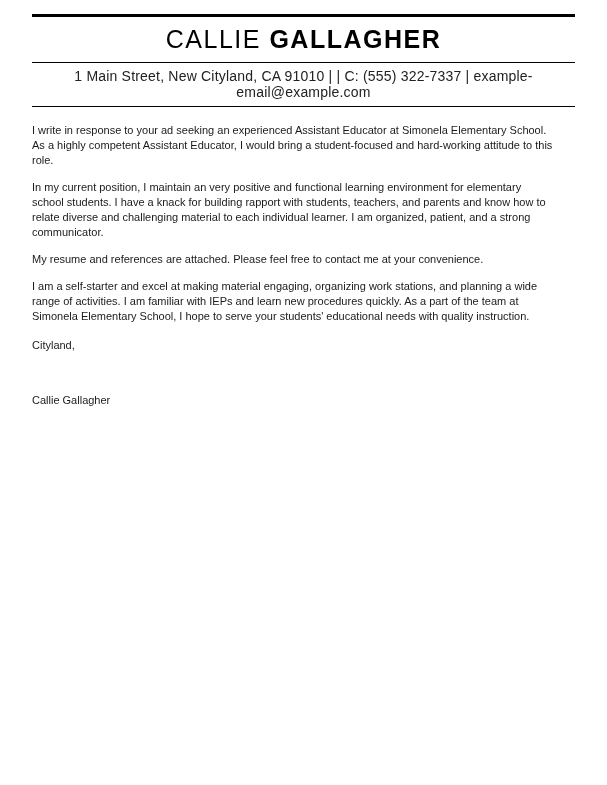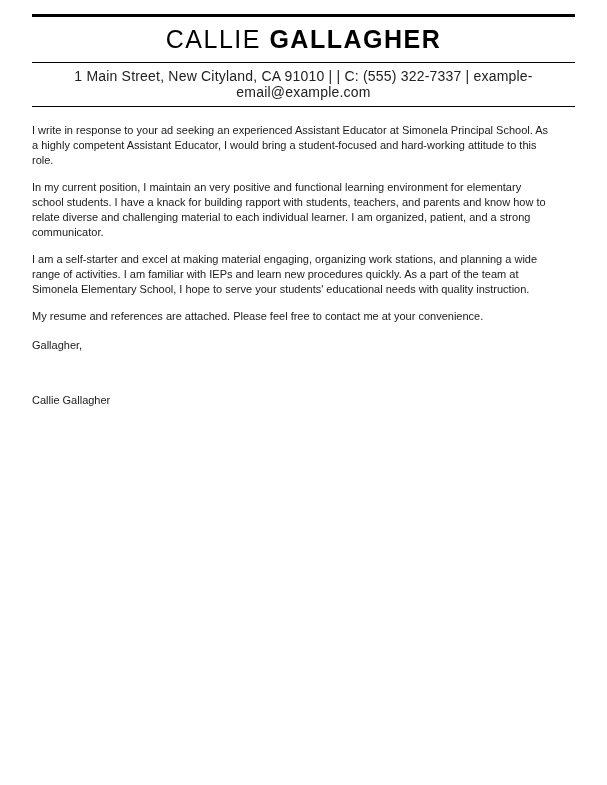--- a/index.html
+++ b/index.html
@@ -71,21 +71,21 @@
 
   <div>
     <div class="rule thick"></div>
     <h1 class="name"><span>CALLIE</span> <span class="last">GALLAGHER</span></h1>
     <div class="rule thin"></div>
     <div class="contact">1 Main Street, New Cityland, CA 91010 | | C: (555) 322-7337 | example-email@example.com</div>
     <div class="rule thin"></div>
   </div>
 
   <div class="letter-body">
-    <p>I write in response to your ad seeking an experienced Assistant Educator at Simonela Principal School. As a highly competent Assistant Educator, I would bring a student-focused and hard-working attitude to this role.</p>
+    <p>I write in response to your ad seeking an experienced Assistant Educator at Simonela Elementary School. As a highly competent Assistant Educator, I would bring a student-focused and hard-working attitude to this role.</p>
     <p>In my current position, I maintain an very positive and functional learning environment for elementary school students. I have a knack for building rapport with students, teachers, and parents and know how to relate diverse and challenging material to each individual learner. I am organized, patient, and a strong communicator.</p>
+    <p>My resume and references are attached. Please feel free to contact me at your convenience.</p>
     <p>I am a self-starter and excel at making material engaging, organizing work stations, and planning a wide range of activities. I am familiar with IEPs and learn new procedures quickly. As a part of the team at Simonela Elementary School, I hope to serve your students' educational needs with quality instruction.</p>
-    <p>My resume and references are attached. Please feel free to contact me at your convenience.</p>
-    <p class="closing">Gallagher,</p>
+    <p class="closing">Cityland,</p>
     <p class="signature">Callie Gallagher</p>
   </div>
 
 </div>
 
 </body></html>

